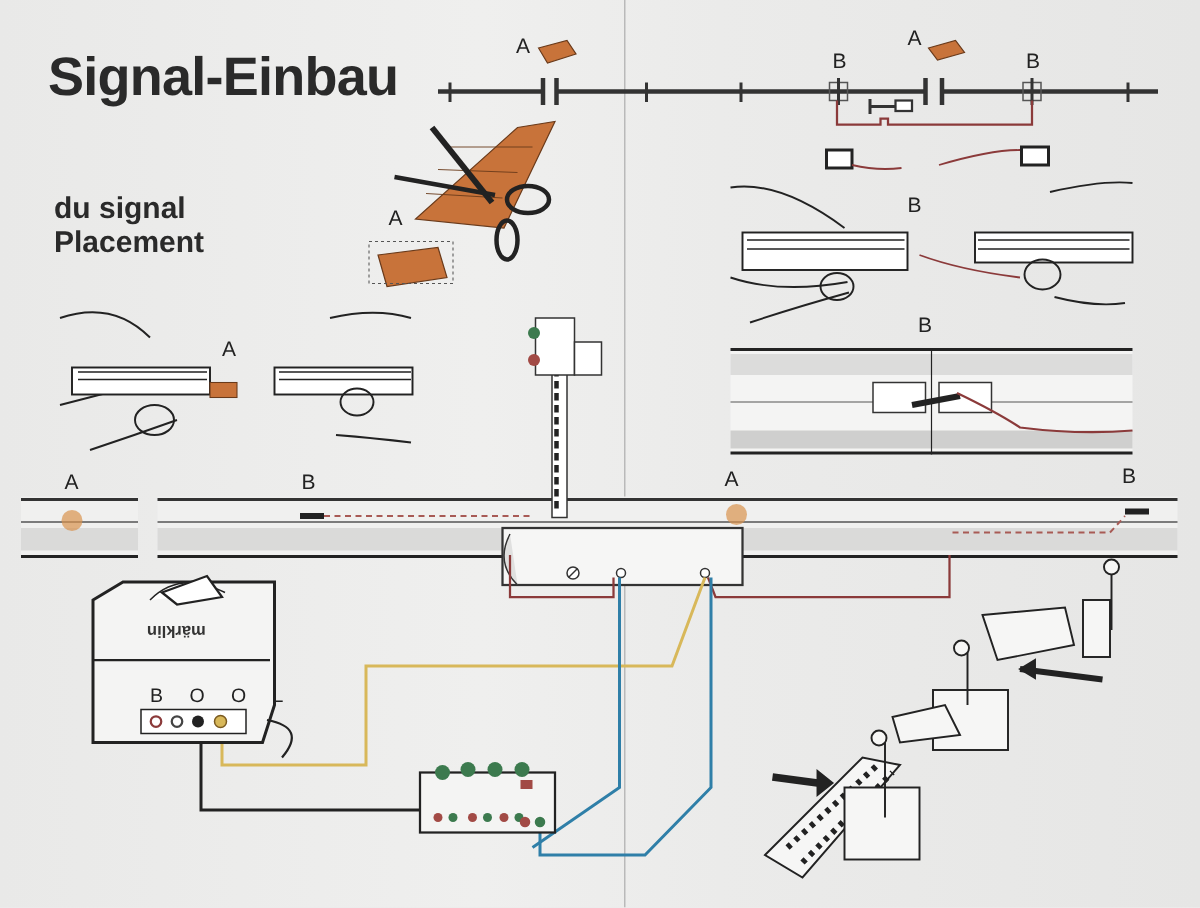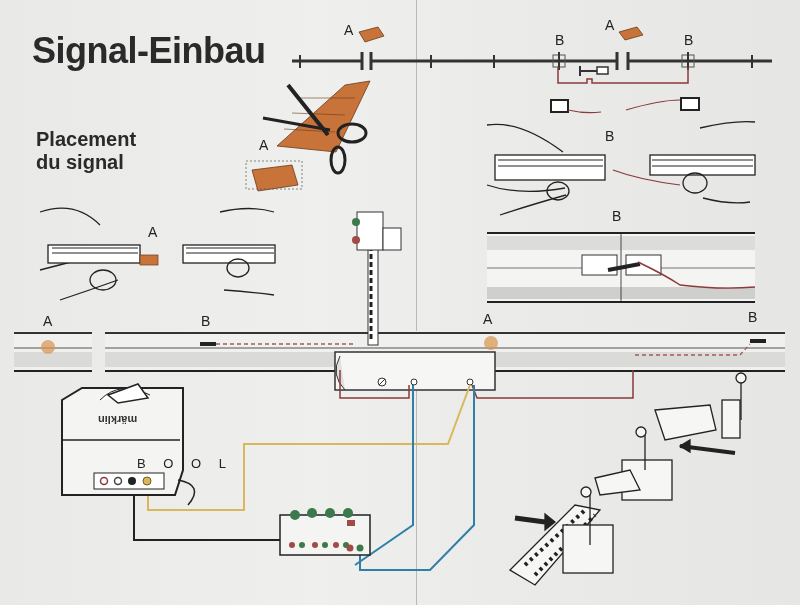--- a/index.html
+++ b/index.html
@@ -28,21 +28,21 @@
   .subtitle-fr {
     position: absolute; left: 36px; top: 128px;
     font-size: 20px; font-weight: bold; color: #2a2a2a; line-height: 23px;
   }
   .lbl {
     position: absolute; font-size: 14px; color: #222;
   }
   svg.art { position: absolute; left: 0; top: 0; }
   .bool {
     position: absolute; left: 100px; top: 456px;
-    font-size: 13px; color: #222; letter-spacing: 7px; margin-left: 37px;
+    font-size: 13px; color: #222; letter-spacing: 7px;
   }
 </style>
 </head>
 <body>
 
 <div class="page">
   <div class="fold"></div>
 
   <svg class="art" width="800" height="605">
 
@@ -239,22 +239,22 @@
       <rect x="563" y="525" width="50" height="48"></rect>
       <line x1="590" y1="490" x2="590" y2="545"></line>
       <circle cx="586" cy="492" r="5"></circle>
       <path d="M515 518 L545 522" stroke-width="5" fill="none"></path>
       <path d="M545 514 L555 522 L545 530 Z" fill="#222"></path>
     </g>
   </svg>
 
   <div class="title">Signal-Einbau</div>
   <div class="subtitle-fr">
+    <div>du signal</div>
     <div>Placement</div>
-    <div>du signal</div>
   </div>
 
   <span class="lbl" style="left:344px;top:22px">A</span>
   <span class="lbl" style="left:605px;top:17px">A</span>
   <span class="lbl" style="left:555px;top:32px">B</span>
   <span class="lbl" style="left:684px;top:32px">B</span>
   <span class="lbl" style="left:259px;top:137px">A</span>
   <span class="lbl" style="left:148px;top:224px">A</span>
   <span class="lbl" style="left:605px;top:128px">B</span>
   <span class="lbl" style="left:612px;top:208px">B</span>

